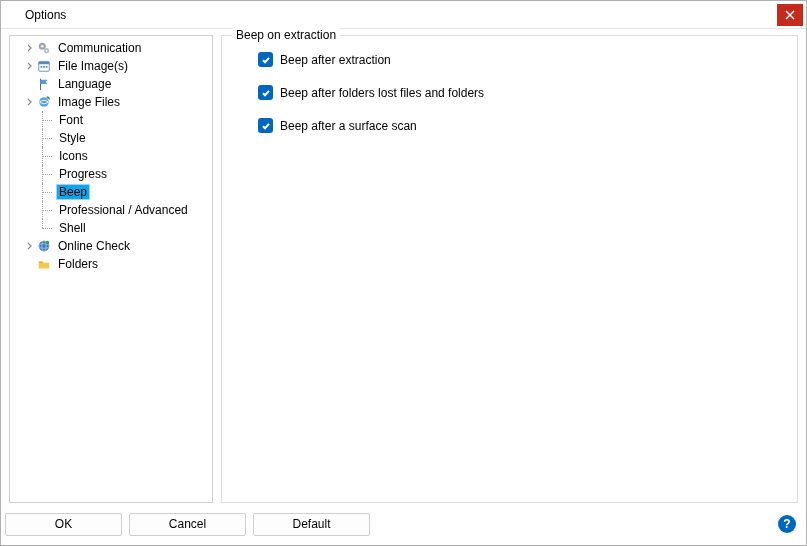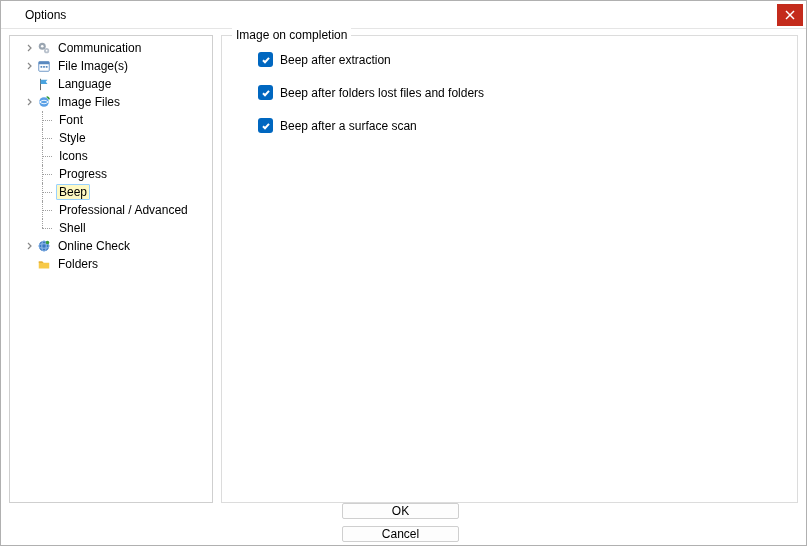--- a/index.html
+++ b/index.html
@@ -72,21 +72,21 @@
   .tree-icon {
     width: 16px; height: 16px;
     display: inline-flex; align-items: center; justify-content: center;
     margin-right: 3px;
   }
   .tree-label {
     padding: 0 3px;
     cursor: default;
   }
   .tree-label.selected {
-    background: #fef9c3;
+    background: #0ea5e9;
     border: 1px solid #99d1ff;
     padding: 0 2px;
     border-radius: 1px;
   }
   .children { padding-left: 18px; }
   .child-row {
     display: flex; align-items: center;
     height: 18px;
     position: relative;
     padding-left: 16px;
@@ -134,21 +134,20 @@
     background: #0067c0;
     border-radius: 3px;
     display: inline-flex; align-items: center; justify-content: center;
   }
   .cbox svg { stroke: #fff; stroke-width: 2; fill: none; }
   .footer {
     height: 42px;
     display: flex; align-items: center;
     padding: 0 10px 0 4px;
     gap: 7px;
-    flex-direction: column;
   }
   .btn {
     width: 117px; height: 23px;
     border: 1px solid #cfcfcf;
     background: #fdfdfd;
     display: flex; align-items: center; justify-content: center;
     cursor: pointer;
     border-radius: 2px;
     font-size: 12px;
   }
@@ -302,21 +301,21 @@
                   </svg>
                 </span>
                 <span class="tree-label">Folders</span>
               </div>
             </li>
           </ul>
         </div>
     </div>
     <div class="content-pane">
       <div class="groupbox">
-        <span class="groupbox-legend">Image on completion</span>
+        <span class="groupbox-legend">Beep on extraction</span>
         <div id="checkbox-list">
             <div class="checkbox-row">
               <span class="cbox">
                 <svg width="10" height="10" viewBox="0 0 10 10">
                   <polyline points="2,5.2 4,7.2 8,2.8"></polyline>
                 </svg>
               </span>
               <span>Beep after extraction</span>
             </div>
             <div class="checkbox-row">

